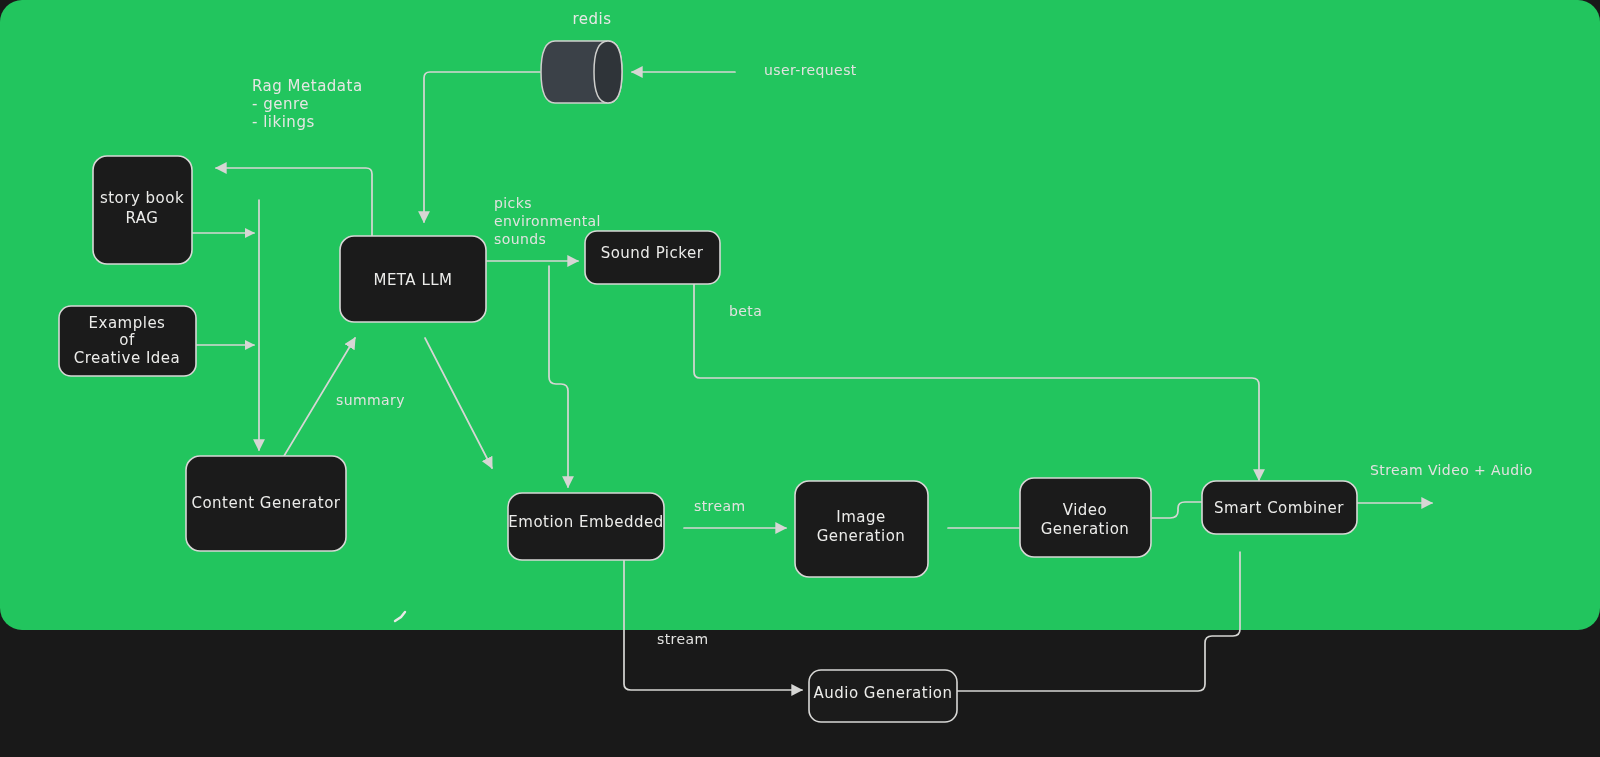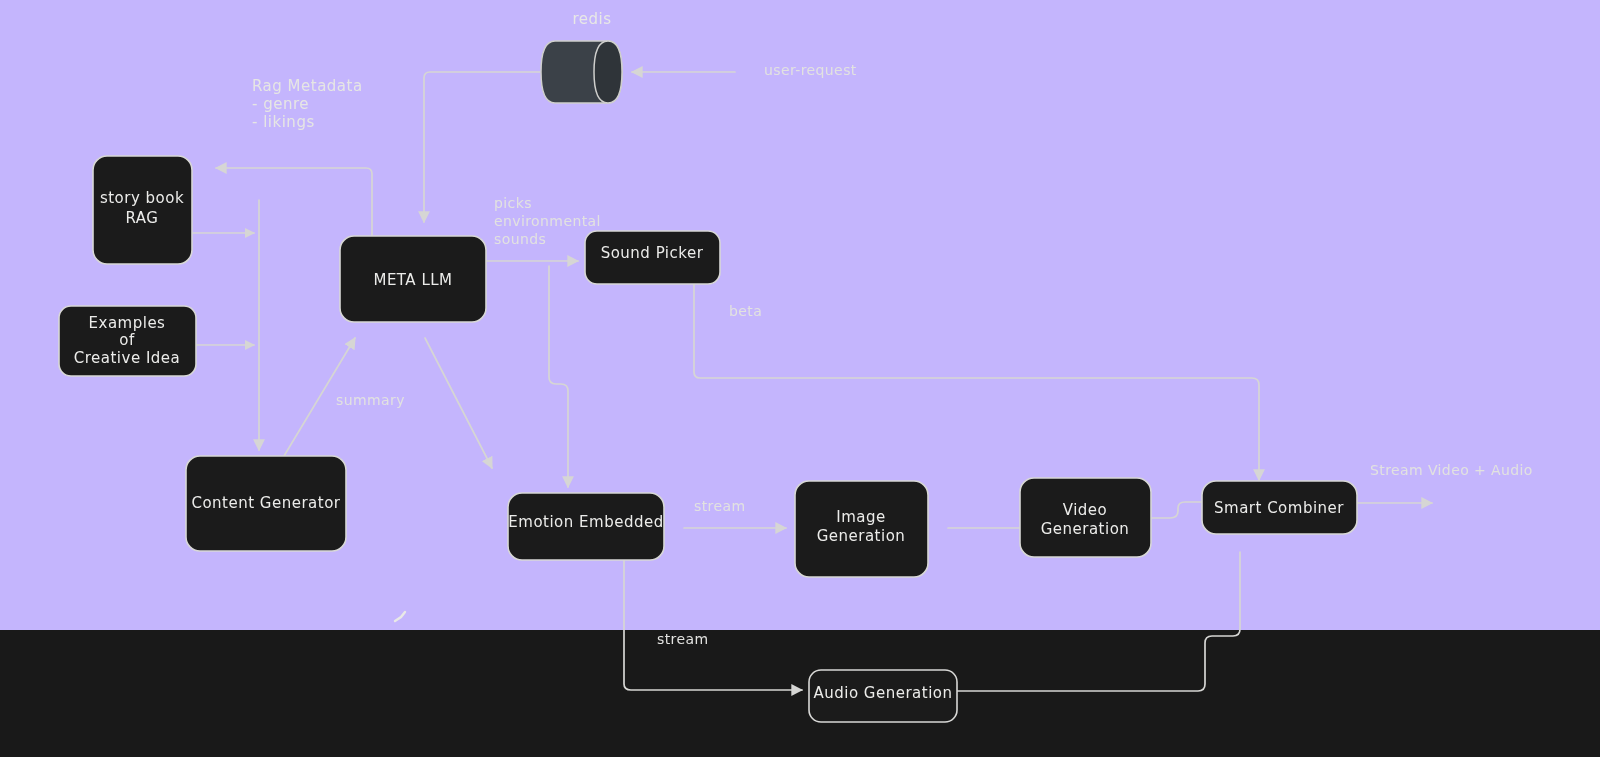--- a/index.html
+++ b/index.html
@@ -10,21 +10,22 @@
   body {
     width: 1600px;
     height: 757px;
     overflow: hidden;
     font-family: "DejaVu Sans", sans-serif;
   }
   #canvas {
     position: relative;
     width: 1600px;
     height: 630px;
-    background: #c4b5fd;
+    background: #22c55e;
+    border-radius: 22px;
   }
   svg.diagram {
     position: absolute;
     top: 0;
     left: 0;
     width: 1600px;
     height: 757px;
   }
   .node-rect {
     fill: #1b1b1b;

